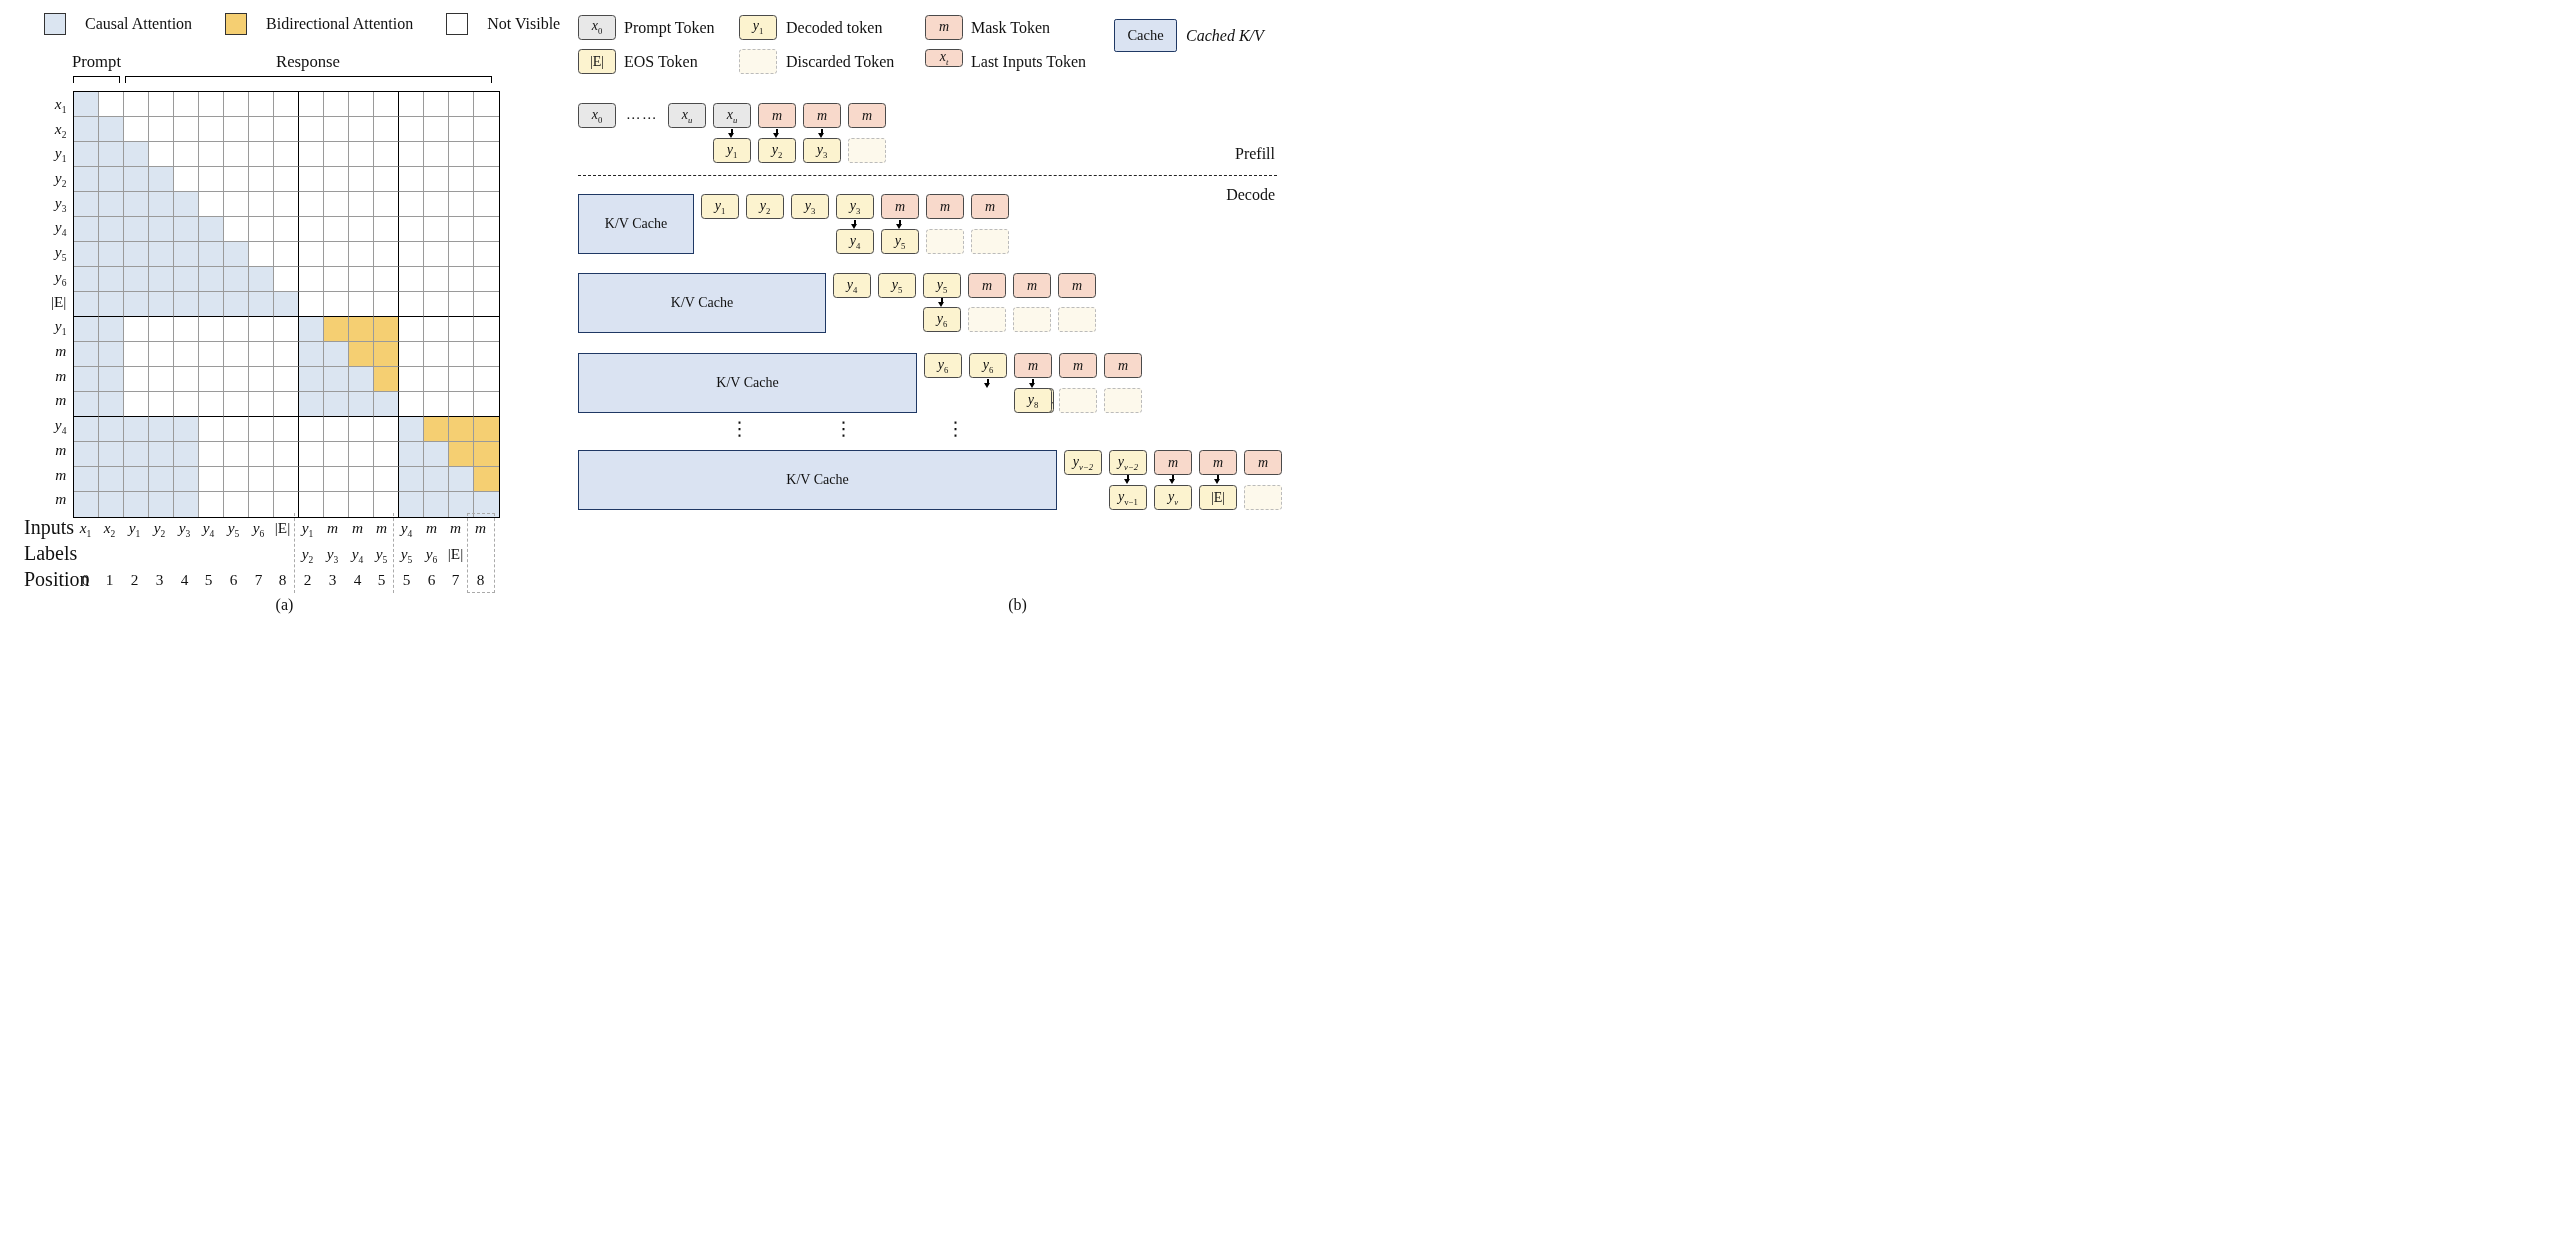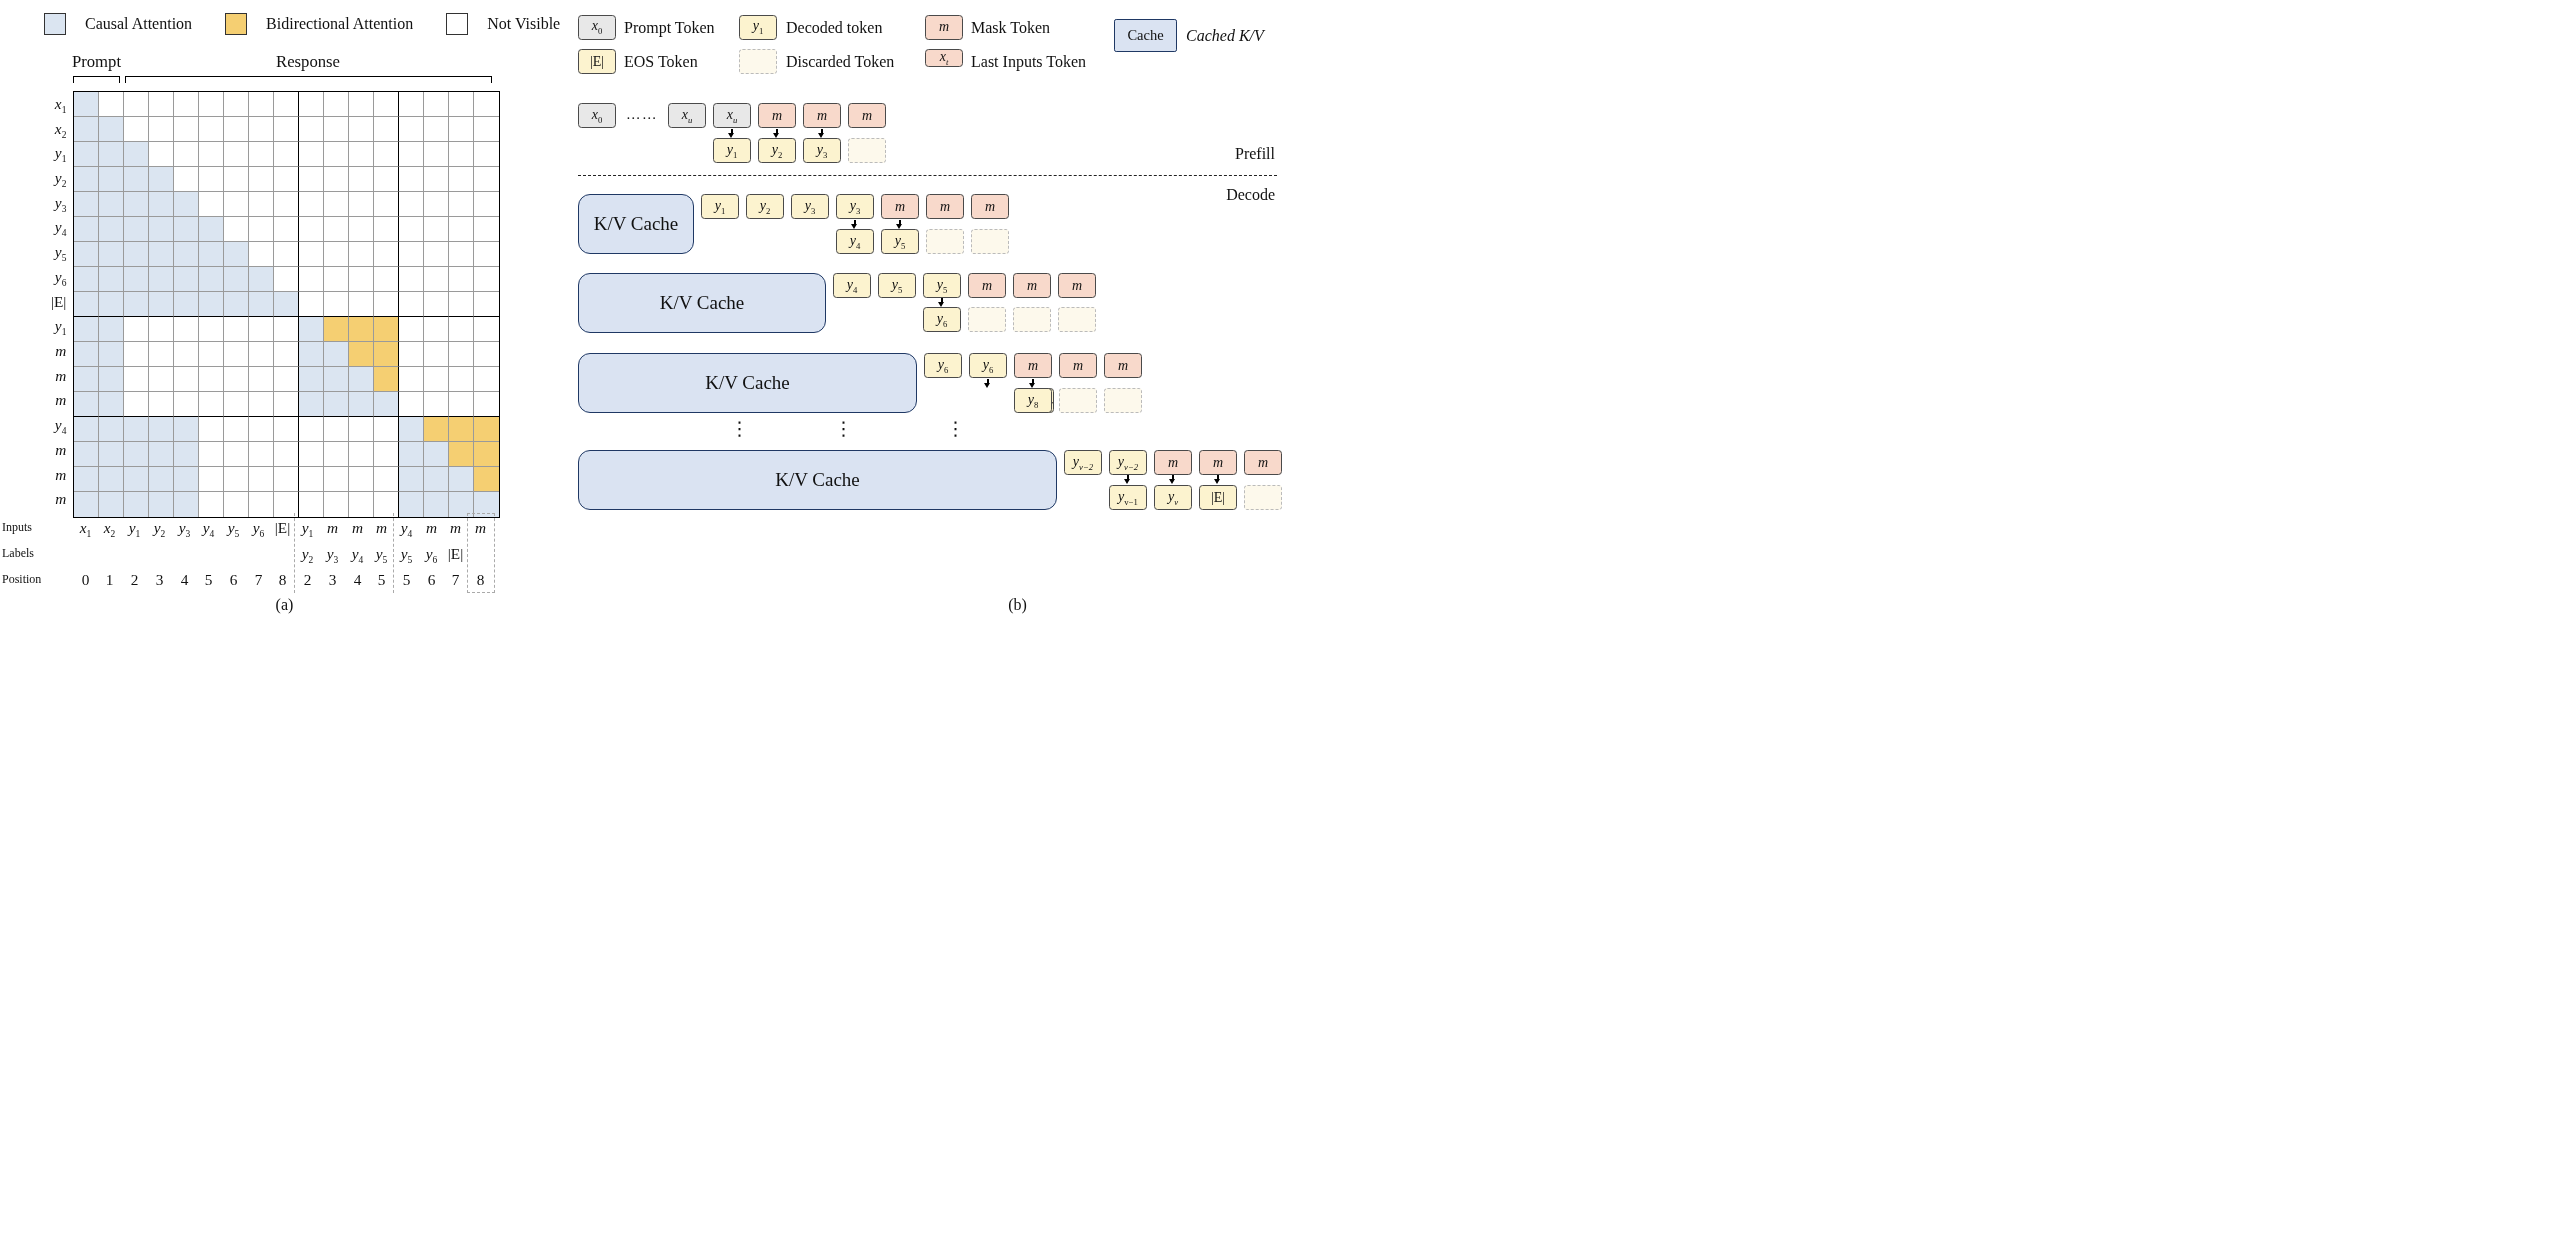--- a/index.html
+++ b/index.html
@@ -24,42 +24,42 @@
   .cell:nth-child(17n){border-right:none}
   .cell:nth-child(n+273){border-bottom:none}
   .cell.sep-r{border-right:1.5px solid #000}
   .cell.sep-b{border-bottom:1.5px solid #000}
   .c-causal{background:var(--causal)}
   .c-bidir{background:var(--bidirectional)}
   .c-none{background:#fff}
   .rowlabel{position:absolute;left:17.4px;width:49px;height:25px;line-height:25px;text-align:right;font-size:15.3px}
   .tok i{font-style:italic}
   .tok sub{font-size:0.62em}
-  .btm-header{position:absolute;left:2px;height:23px;line-height:23px;font-size:12px}
+  .btm-header{position:absolute;left:24px;height:23px;line-height:23px;font-size:20px}
   #hdrInputs{top:516px}
   #hdrLabels{top:542px}
   #hdrPosition{top:568px}
   .btm-cell{position:absolute;width:25px;height:23px;line-height:23px;text-align:center;font-size:15.3px}
   .dash-v{position:absolute;top:513px;height:80px;width:0;border-left:1.5px dashed #aaa}
   #sepV1{left:294px}
   #sepV2{left:393px}
   #dashBox{position:absolute;left:467px;top:513px;width:28px;height:80px;border:1.5px dashed #aaa;box-sizing:border-box}
   .caption{position:absolute;font-size:16px;text-align:center;width:87px}
   #capA{left:241px;top:596px}
   #capB{left:974px;top:596px}
   
   .tokbox{position:absolute;width:38px;height:25px;box-sizing:border-box;border:1.1px solid #4a4a4a;border-radius:3.6px;display:flex;align-items:center;justify-content:center;font-size:14px;background:#fff}
   .st-gray{background:var(--prompt-token)}
   .st-yellow{background:var(--decoded-token)}
   .st-pink{background:var(--mask-token)}
   .st-dashed{background:var(--discarded-token);border:1.3px dashed #bbb}
   .st-cache{background:var(--cache);border:1.1px solid var(--cache-border);font-size:14.5px;border-radius:2.2px}
   .dots-h{position:absolute;width:38px;height:25px;line-height:22px;text-align:center;font-size:14.5px;letter-spacing:1.5px}
   .leglabel{position:absolute;height:25px;line-height:25px;font-size:16px;white-space:nowrap}
-  .cachebox{position:absolute;background:var(--cache);border:1.1px solid var(--cache-border);border-radius:12px;box-sizing:border-box;display:flex;align-items:center;justify-content:center;font-size:19px}
+  .cachebox{position:absolute;background:var(--cache);border:1.1px solid var(--cache-border);border-radius:0;box-sizing:border-box;display:flex;align-items:center;justify-content:center;font-size:14px}
   .arrow{position:absolute;width:1.5px;background:#000}
   .arrow .head{position:absolute;left:-2.9px;bottom:-5.1px;width:0;height:0;border-left:3.6px solid transparent;border-right:3.6px solid transparent;border-top:5.1px solid #000}
   #dashSep{position:absolute;left:578px;top:175px;width:699px;border-top:1.5px dashed #222}
   .stage-label{position:absolute;width:94px;text-align:right;font-size:16px}
   #prefillLabel{left:1181px;top:145px}
   #decodeLabel{left:1181px;top:186px}
   .vdots{position:absolute;font-size:19px;line-height:19px}
 </style>
 </head>
 <body>

